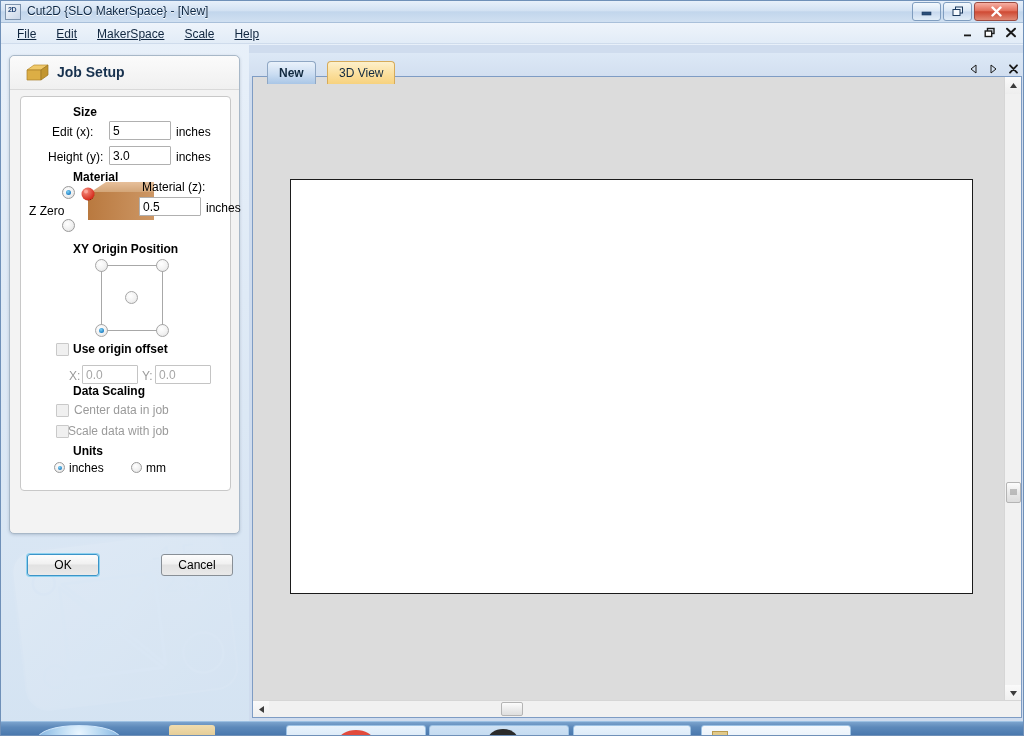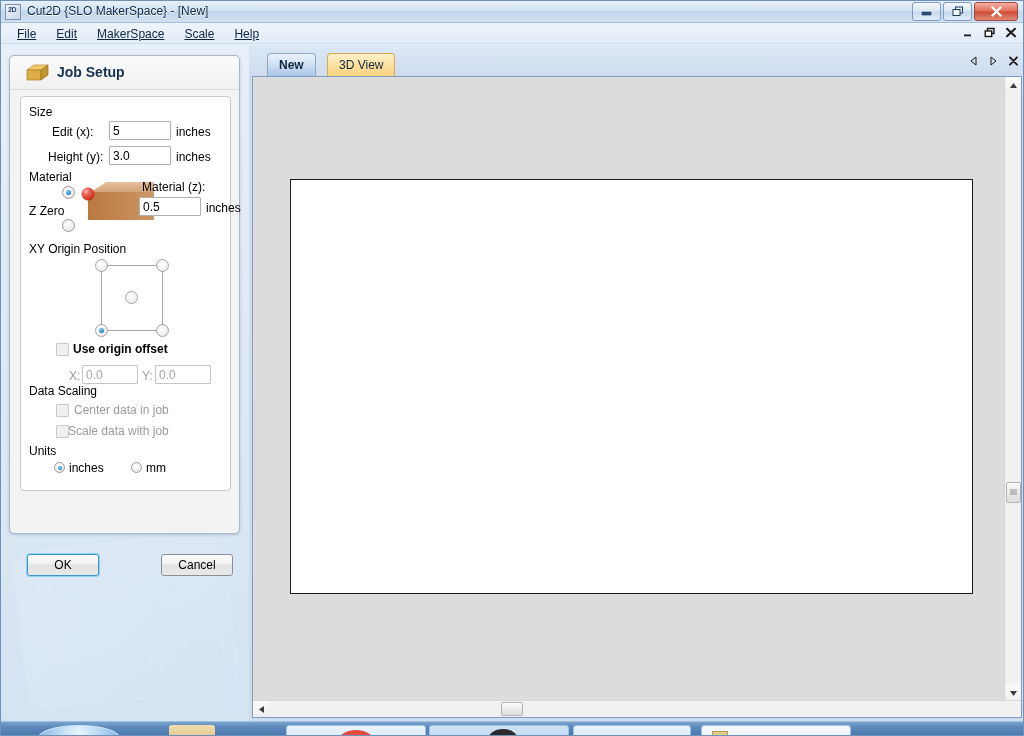--- a/index.html
+++ b/index.html
@@ -93,21 +93,21 @@
     font-size:14px; font-weight:bold; color:#17314e;
   }
 
   #panel-body {
     position:absolute; left:10px; top:40px; width:211px; height:395px;
     background:#fff;
     border:1px solid #c8c8c8; border-radius:4px;
   }
 
   .group-label {
-    position:absolute; font-size:12px; font-weight:normal; color:#000;
+    position:absolute; font-size:12px; font-weight:bold; color:#000;margin-left:44px;
   }
   .fld-label { position:absolute; font-size:12px; color:#000; }
   .fld-label.dim { color:#9a9a9a; }
   .unit-label { position:absolute; font-size:12px; color:#000; }
 
   .textbox {
     position:absolute; height:19px;
     border:1px solid #b0b0b0; background:#fff;
     font-family:"Liberation Sans", sans-serif; font-size:12px;
     color:#000; padding:1px 3px; line-height:15px;
@@ -170,21 +170,21 @@
     opacity:.5;
     pointer-events:none;
   }
 
   
   #doc-area {
     position:absolute; left:248px; top:44px; width:776px; height:676px;
     background:#cfdcee;
   }
   #tabstrip {
-    position:absolute; left:0; top:0; width:776px; height:31px;
+    position:absolute; left:0; top:8px; width:776px; height:31px;
     background:linear-gradient(180deg,#dce8f6 0%,#cfdcee 100%);
   }
   .tab {
     position:absolute; top:8px; height:23px;
     border:1px solid #8fa7c4;
     border-bottom:none;
     display:flex; align-items:center; justify-content:center;
     font-size:12px; color:#11293f;
     border-radius:4px 4px 0 0;
     padding:0 11px;

